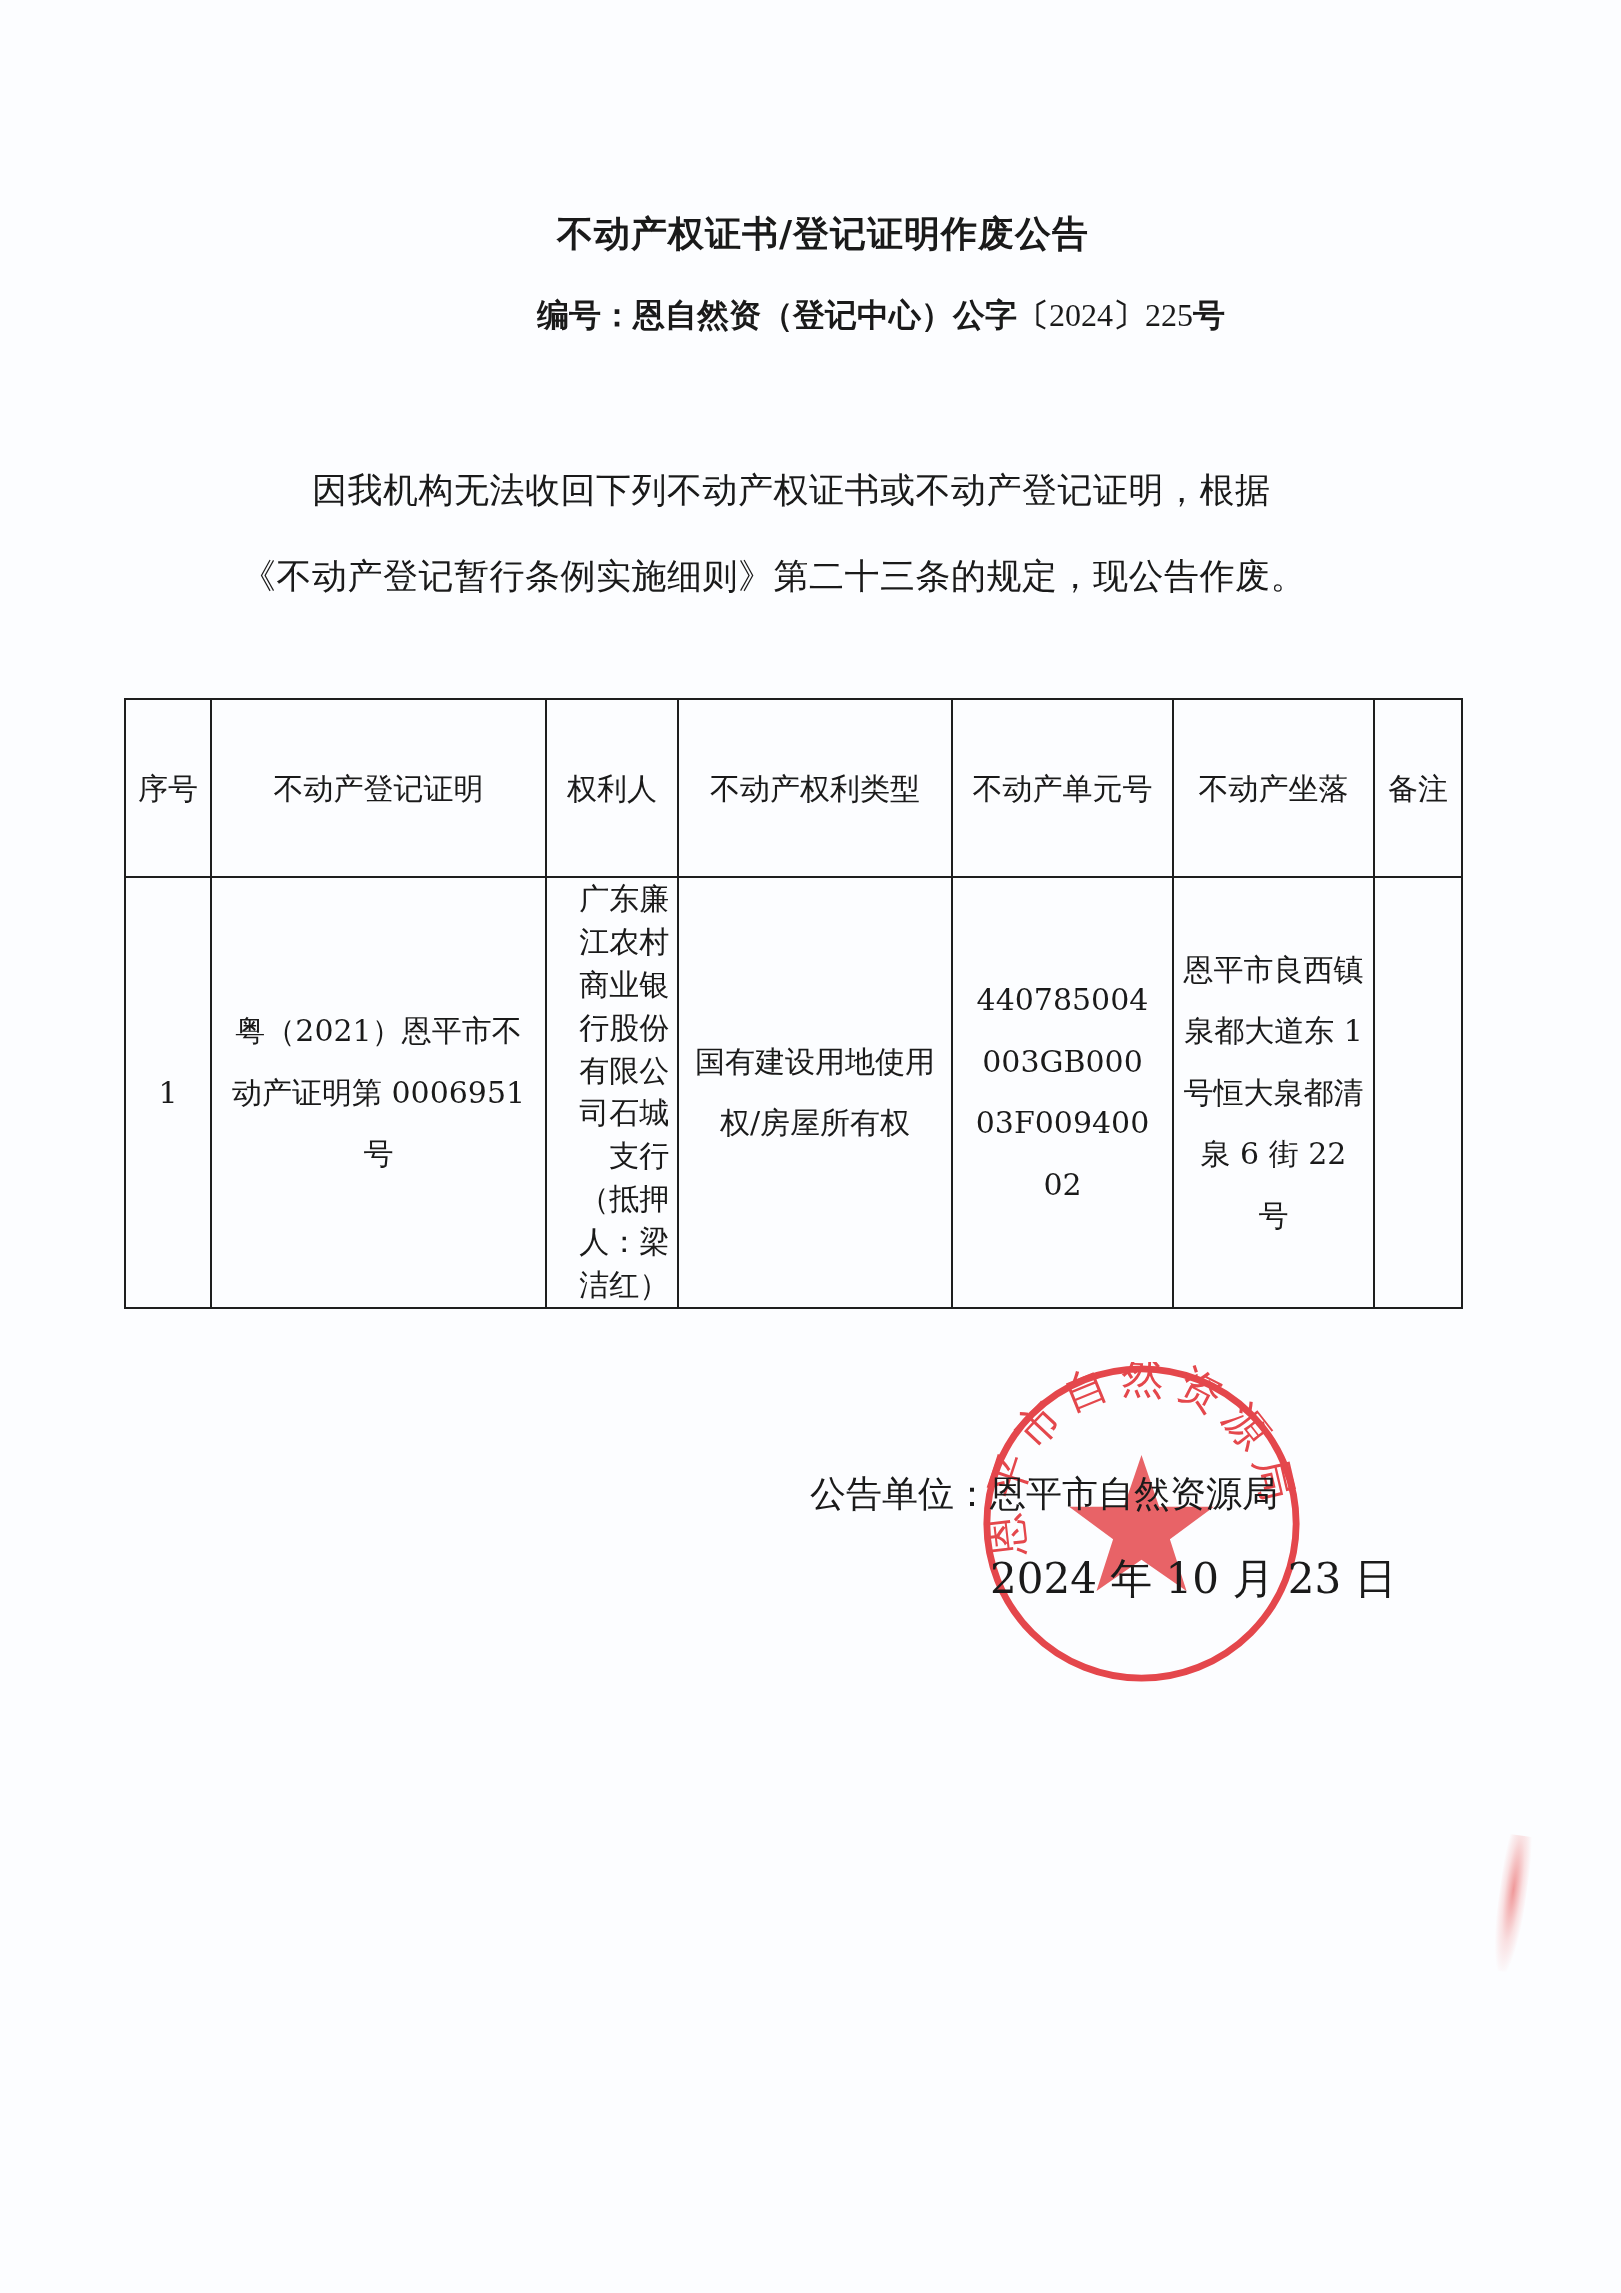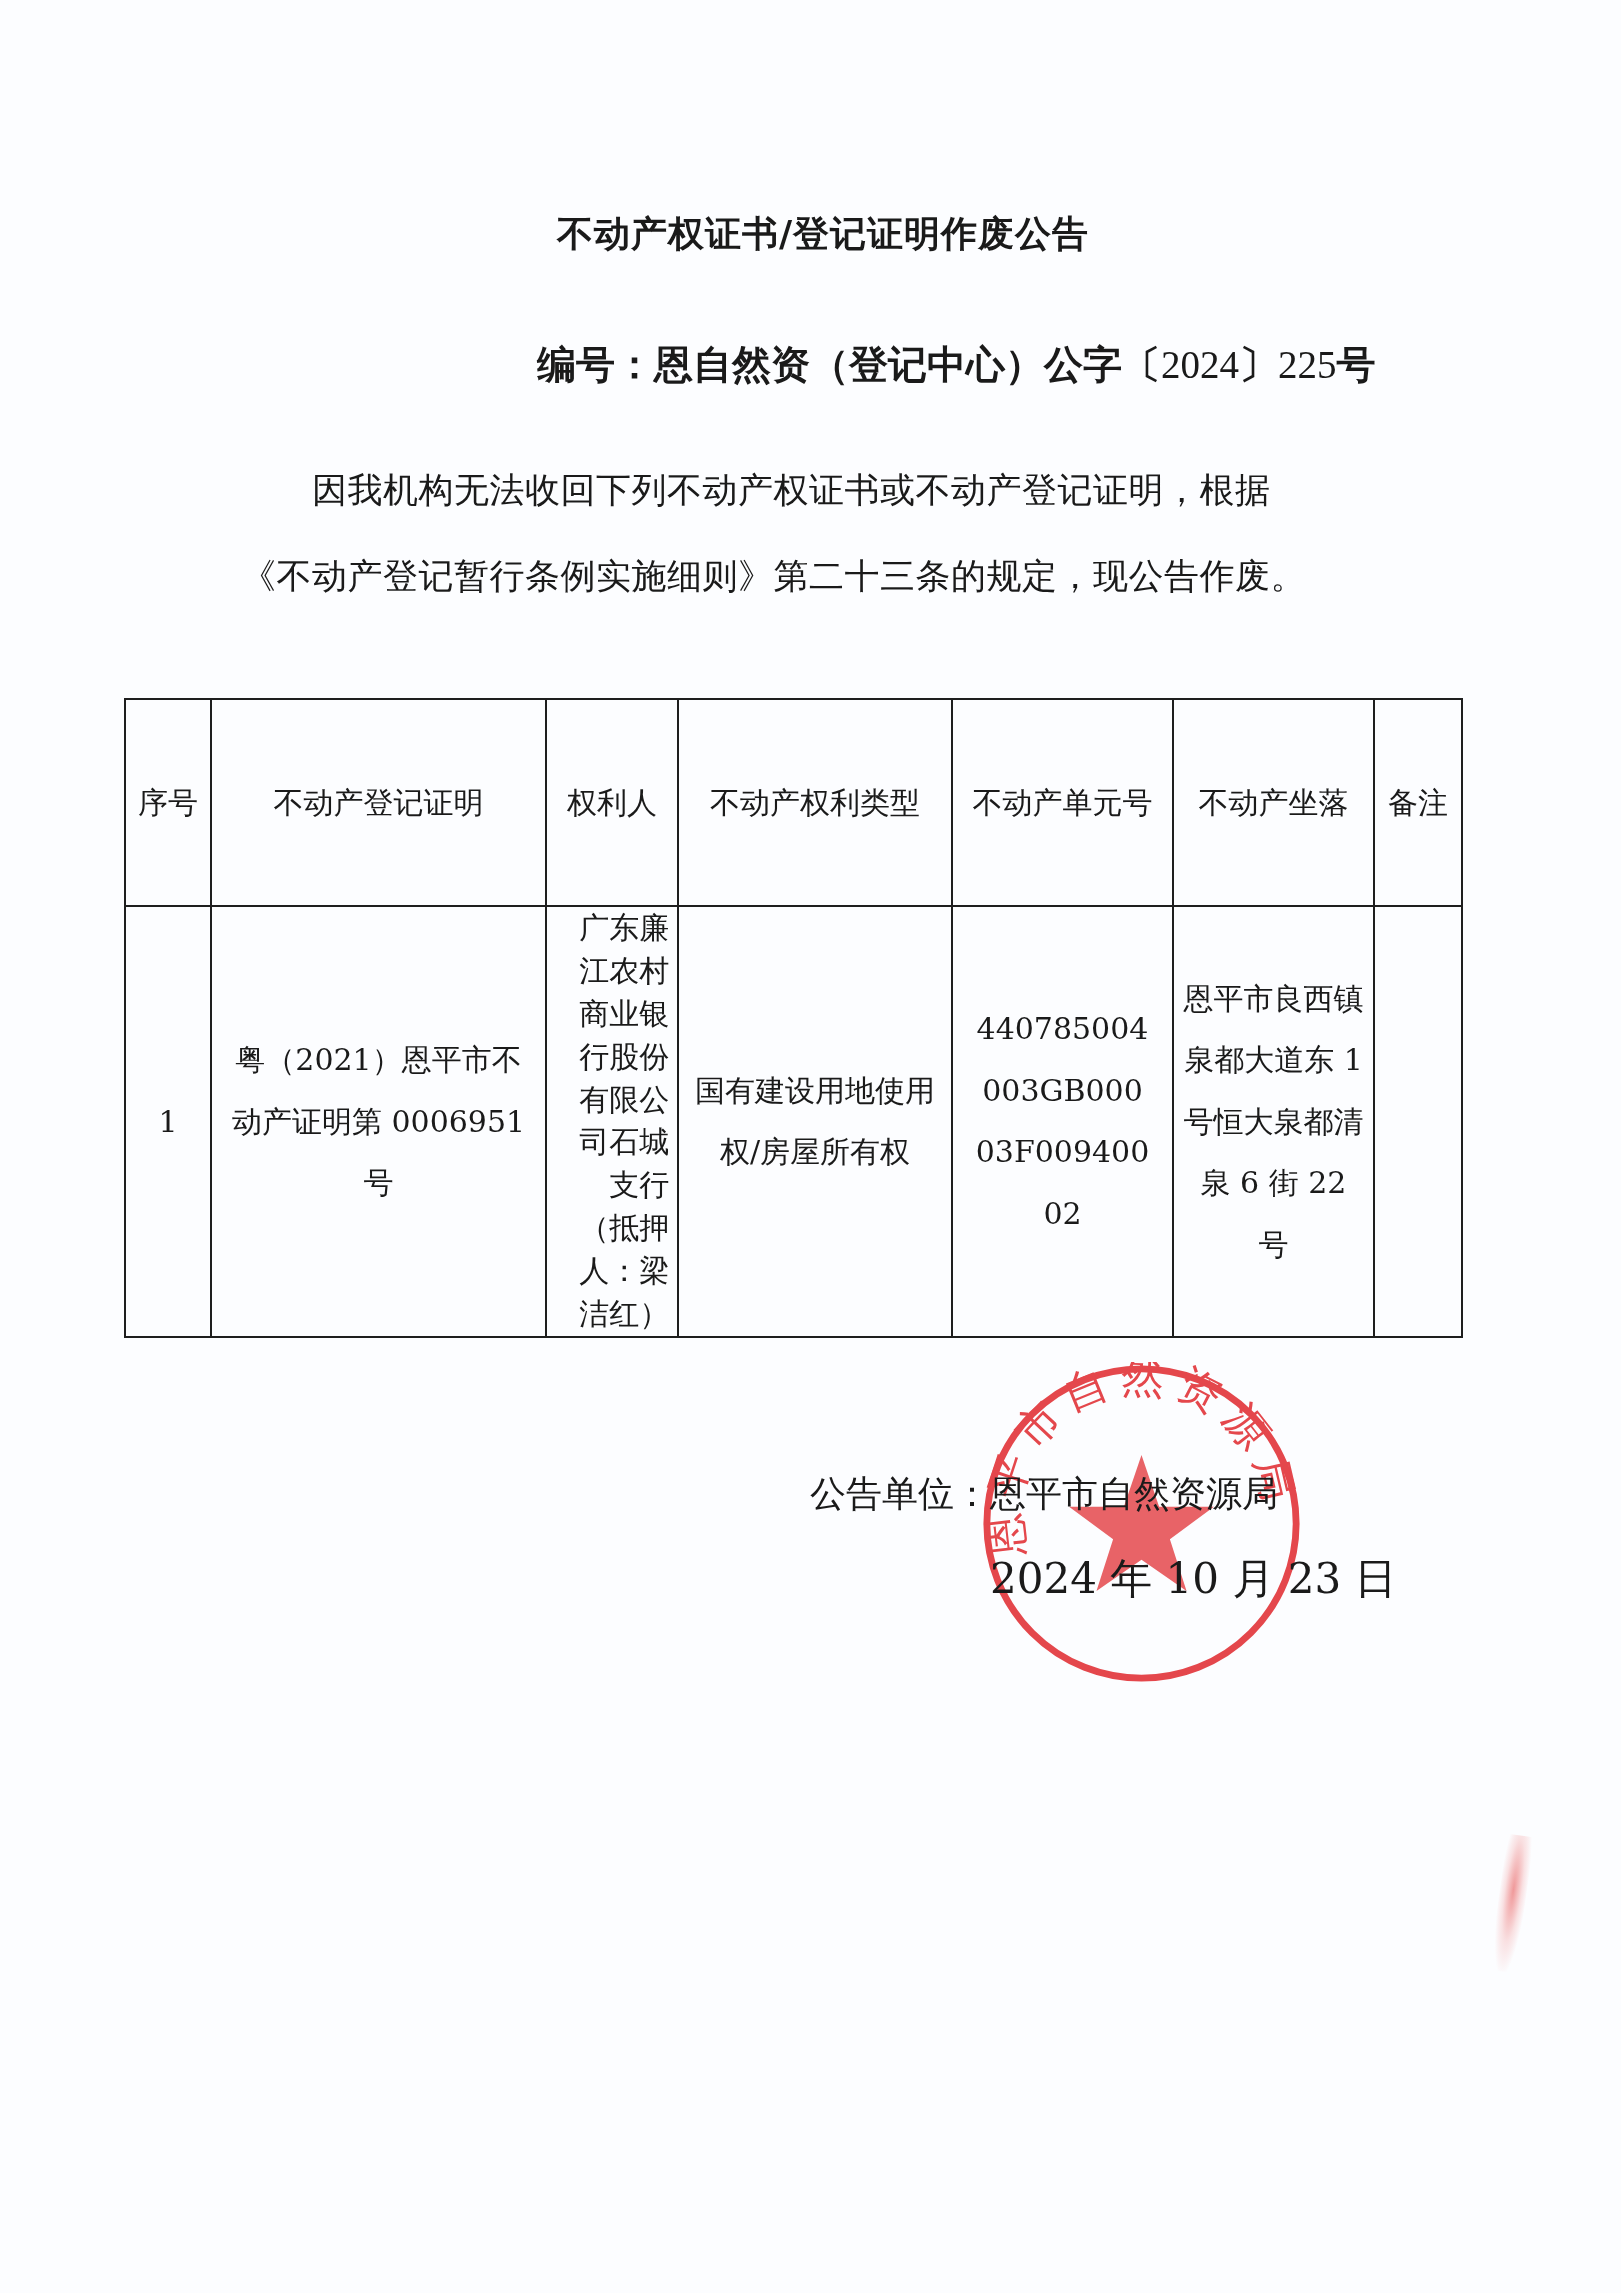--- a/index.html
+++ b/index.html
@@ -14,41 +14,41 @@
   .title {
     position: absolute; left: 0; top: 210px; width: 1621px;
     text-align: center;
     font-family: "DejaVu Sans", "Liberation Sans", sans-serif;
     font-weight: bold; font-size: 36px; letter-spacing: 1px;
     padding-left: 25px; box-sizing: border-box;
   }
   .doc-number {
     position: absolute; left: 537px; top: 294px;
     font-family: "DejaVu Sans", "Liberation Sans", sans-serif;
-    font-weight: bold; font-size: 39px; white-space: nowrap; margin-top: 44px;
+    font-weight: bold; font-size: 32px; white-space: nowrap;
   }
   .doc-number .num { font-family: "Liberation Serif", "DejaVu Serif", serif; font-weight: normal; }
   .para {
     position: absolute; font-size: 35px; white-space: nowrap; letter-spacing: 0.5px;
   }
   .para1 { left: 312px; top: 467px; }
   .para2 { left: 241px; top: 553px; }
 
   table.records {
     position: absolute; left: 124px; top: 698px;
     width: 1338px; border-collapse: collapse;
     table-layout: fixed;
   }
   table.records th, table.records td {
     border: 2px solid #1e1e1e;
     text-align: center; vertical-align: middle;
     font-weight: normal; padding: 0;
     font-size: 30px; line-height: 1.5;
   }
-  table.records thead tr { height: 207px; border-radius: 11px; }
+  table.records thead tr { height: 178px; border-radius: 11px; }
   table.records tbody tr { height: 416px; }
   table.records td.wrap { line-height: 1.43; padding: 0 7.8px; text-align: right; }
   table.records td.wide { line-height: 2.05; padding: 0 9.8px; }
   table.records td.addr { line-height: 2.05; padding: 0 8px; }
 
   .footer-unit {
     position: absolute; left: 810px; top: 1470px;
     font-size: 36px; white-space: nowrap; z-index: 3; text-align: right;
   }
   .footer-date {

